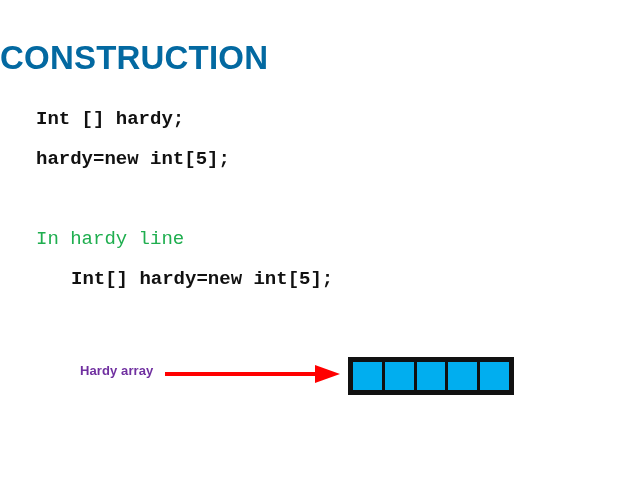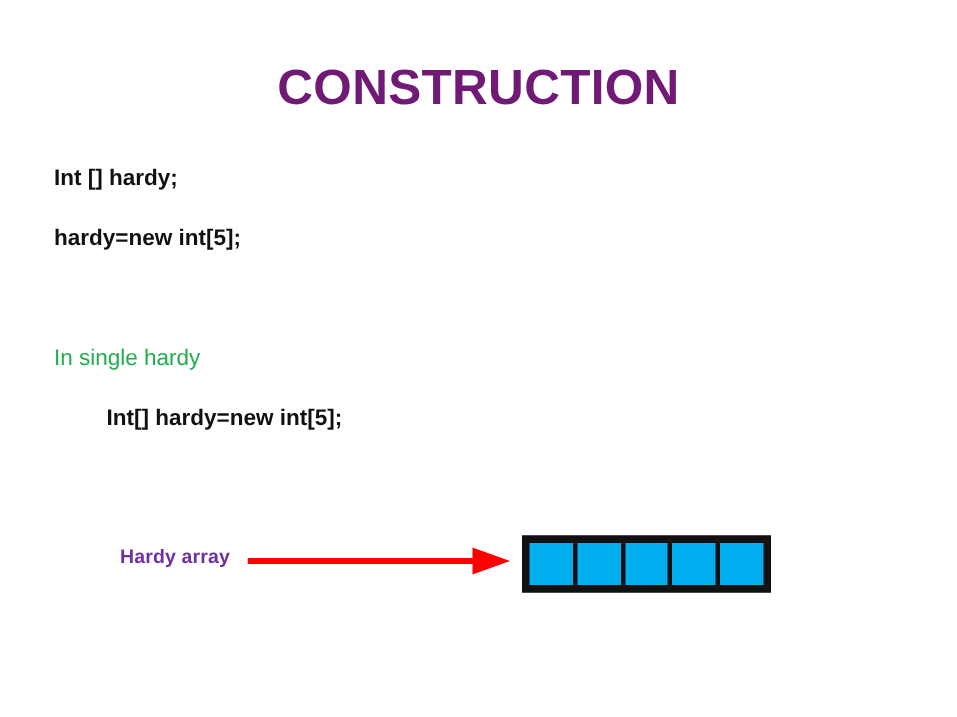--- a/index.html
+++ b/index.html
@@ -17,36 +17,37 @@
     background: #ffffff;
     overflow: hidden;
   }
 
   
   #slide-title {
     position: absolute;
     left: 0;
     top: 38px;
     width: 638px;
-    text-align: center;
+    text-align: left;
     font-size: 33px;
     font-weight: bold;
-    color: #701a75;
+    color: #0369a1;
     letter-spacing: 0.2px;
     line-height: 40px;
     white-space: nowrap;
   }
 
   
   .body-line {
     position: absolute;
     left: 36px;
-    font-size: 15px;
+    font-size: 19px;
     line-height: 26px;
     white-space: pre;
+    font-family: Liberation Mono, monospace;
   }
   .body-line.bold {
     font-weight: bold;
     color: #111111;
   }
   .body-line.green {
     font-weight: normal;
     color: #1FAE4F;
   }
   #line-decl       { top: 106px; }
@@ -104,21 +105,21 @@
 <body>
 
 <div id="slide">
 
   <div id="slide-title">CONSTRUCTION</div>
 
   <div class="body-line bold" id="line-decl">Int [] hardy;</div>
 
   <div class="body-line bold" id="line-alloc">hardy=new int[5];</div>
 
-  <div class="body-line green" id="line-singleline">In single hardy</div>
+  <div class="body-line green" id="line-singleline">In hardy line</div>
 
   <div class="body-line bold" id="line-combined">Int[] hardy=new int[5];</div>
 
   <div id="diagram"></div>
 
   <div id="array-label">Hardy array</div>
 
   <svg id="arrow-svg" width="180" height="24" viewBox="0 0 180 24">
     <line x1="0" y1="12" x2="158" y2="12" stroke="#FF0000" stroke-width="4"></line>
     <polygon points="150,3 175,12 150,21" fill="#FF0000"></polygon>

